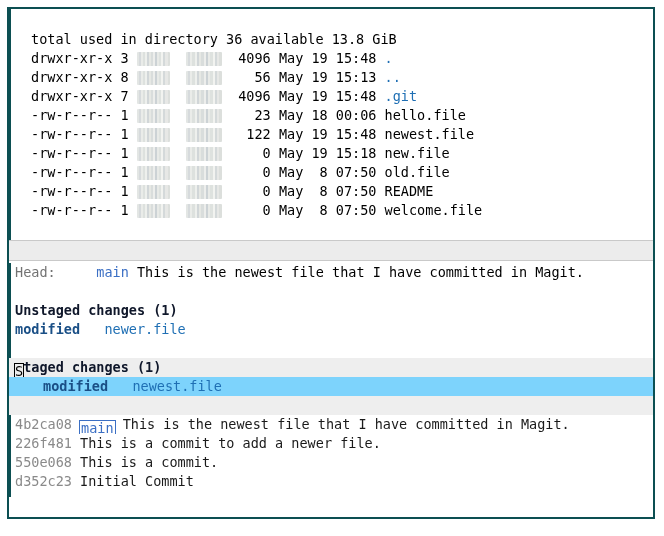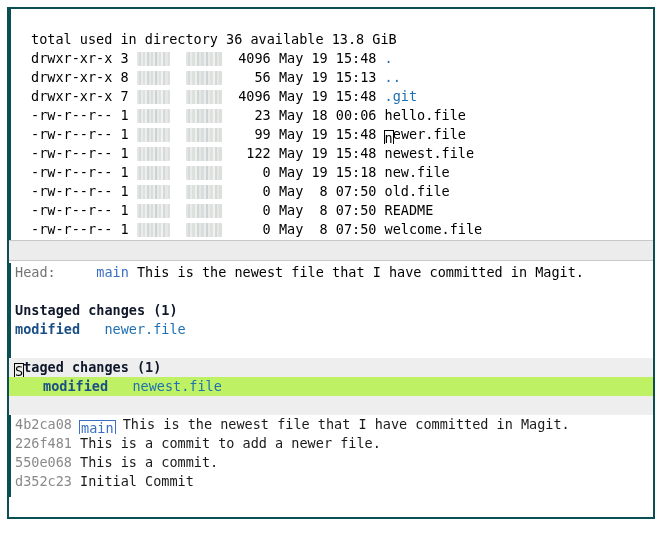--- a/index.html
+++ b/index.html
@@ -139,21 +139,21 @@
     left: 0; top: 0; right: 0; bottom: 0;
   }
   .magit-head-label { color: #737373; }
   .magit-branch { color: #3b6fc4; }
   .magit-section-head { color: #0f172a; font-weight: bold; }
   .magit-filemode { color: #1a4f86; font-weight: bold; }
   .magit-filename { color: #1f6fb4; font-weight: normal; }
   .magit-hash { color: #8a8a8a; }
   .magit-msg { color: #1a1a1a; }
   .row.sel-gray { background: #eeeeee; }
-  .row.sel-blue { background: #bef264; padding-left: 34px; }
+  .row.sel-blue { background: #7dd3fc; padding-left: 34px; }
   .branch-box {
     display: inline-block;
     border: 1px solid #3b6fc4;
     color: #3b6fc4;
     padding: 0 1px;
     margin: 0 -1px;
     line-height: 15px;
     height: 17px;
     vertical-align: -4px;
     box-sizing: border-box;
@@ -182,21 +182,20 @@
           
         </div>
 
         <div class="row" style="padding-left:22px;"><span>total used in directory 36 available 13.8 GiB</span></div>
 
         <div id="dired-entries">
             <div class="row" style="padding-left: 22px;"><span class="dired-perm">drwxr-xr-x</span> <span class="dired-num-links">3</span> <span class="redact ruser"></span>  <span class="redact rgroup"></span>  <span>4096</span> <span>May</span> <span>19</span> <span>15:48</span> <span class="dired-dirname">.</span></div>
             <div class="row" style="padding-left: 22px;"><span class="dired-perm">drwxr-xr-x</span> <span class="dired-num-links">8</span> <span class="redact ruser"></span>  <span class="redact rgroup"></span>  <span>  56</span> <span>May</span> <span>19</span> <span>15:13</span> <span class="dired-dirname">..</span></div>
             <div class="row" style="padding-left: 22px;"><span class="dired-perm">drwxr-xr-x</span> <span class="dired-num-links">7</span> <span class="redact ruser"></span>  <span class="redact rgroup"></span>  <span>4096</span> <span>May</span> <span>19</span> <span>15:48</span> <span class="dired-dirname">.git</span></div>
             <div class="row" style="padding-left: 22px;"><span class="dired-perm">-rw-r--r--</span> <span class="dired-num-links">1</span> <span class="redact ruser"></span>  <span class="redact rgroup"></span>  <span>  23</span> <span>May</span> <span>18</span> <span>00:06</span> <span>hello.file</span></div>
-            <div class="row" style="padding-left: 22px;"><span class="dired-perm">-rw-r--r--</span> <span class="dired-num-links">1</span> <span class="redact ruser"></span>  <span class="redact rgroup"></span>  <span>  99</span> <span>May</span> <span>19</span> <span>15:48</span> <span class="cursor-box">n</span><span>ewer.file</span></div>
             <div class="row" style="padding-left: 22px;"><span class="dired-perm">-rw-r--r--</span> <span class="dired-num-links">1</span> <span class="redact ruser"></span>  <span class="redact rgroup"></span>  <span> 122</span> <span>May</span> <span>19</span> <span>15:48</span> <span>newest.file</span></div>
             <div class="row" style="padding-left: 22px;"><span class="dired-perm">-rw-r--r--</span> <span class="dired-num-links">1</span> <span class="redact ruser"></span>  <span class="redact rgroup"></span>  <span>   0</span> <span>May</span> <span>19</span> <span>15:18</span> <span>new.file</span></div>
             <div class="row" style="padding-left: 22px;"><span class="dired-perm">-rw-r--r--</span> <span class="dired-num-links">1</span> <span class="redact ruser"></span>  <span class="redact rgroup"></span>  <span>   0</span> <span>May</span> <span> 8</span> <span>07:50</span> <span>old.file</span></div>
             <div class="row" style="padding-left: 22px;"><span class="dired-perm">-rw-r--r--</span> <span class="dired-num-links">1</span> <span class="redact ruser"></span>  <span class="redact rgroup"></span>  <span>   0</span> <span>May</span> <span> 8</span> <span>07:50</span> <span>README</span></div>
             <div class="row" style="padding-left: 22px;"><span class="dired-perm">-rw-r--r--</span> <span class="dired-num-links">1</span> <span class="redact ruser"></span>  <span class="redact rgroup"></span>  <span>   0</span> <span>May</span> <span> 8</span> <span>07:50</span> <span>welcome.file</span></div>
           </div>
 
       </div>
     </div>
 

